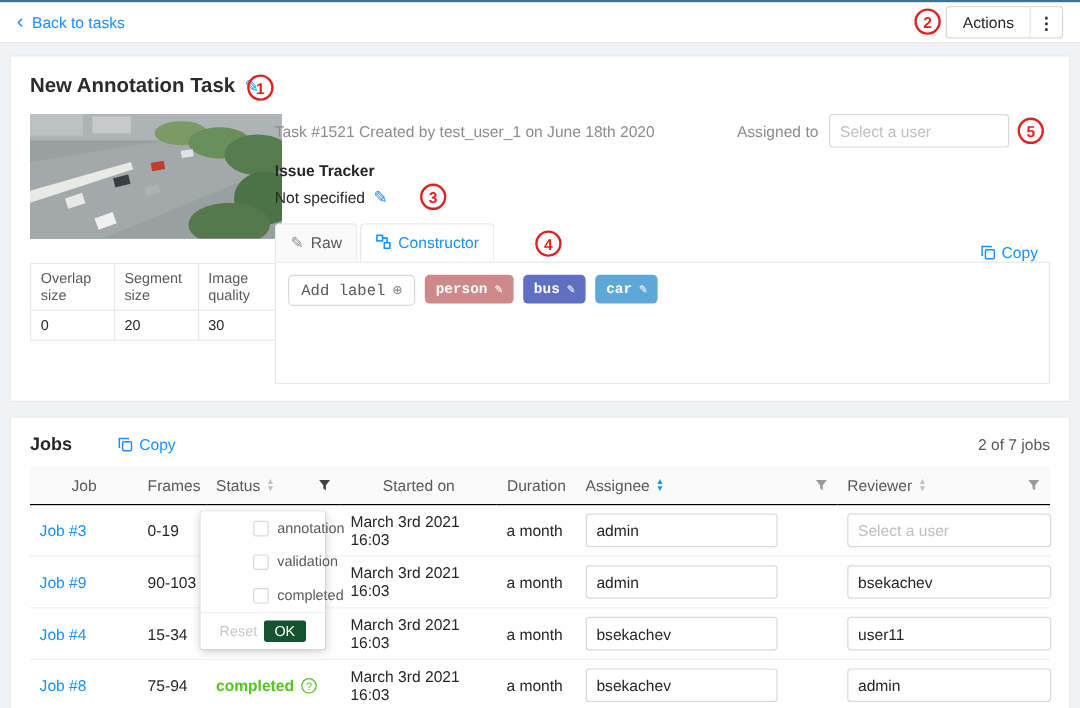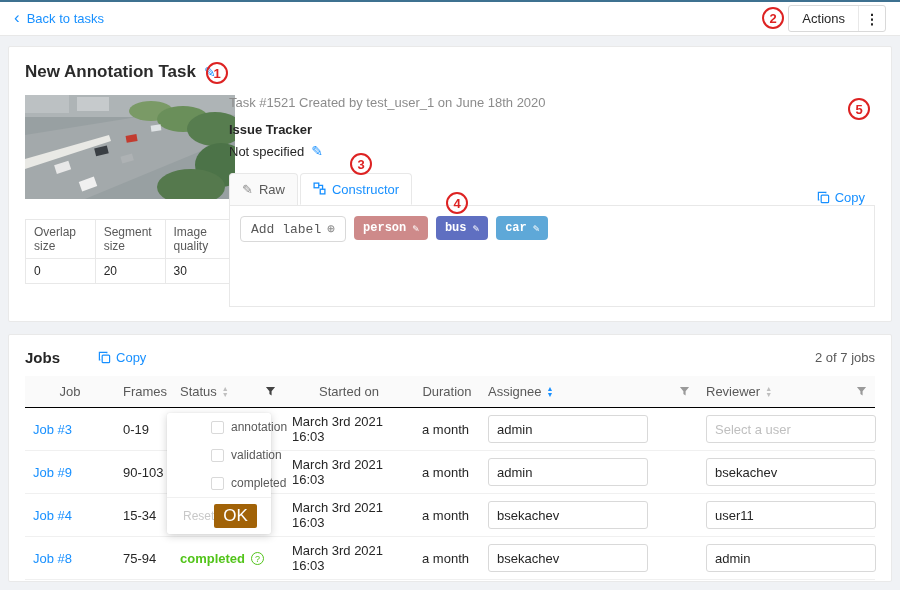--- a/index.html
+++ b/index.html
@@ -124,21 +124,21 @@
   .status-dropdown {
     position: absolute; left: 158px; top: 78px; width: 104px; z-index: 5;
     background: #fff; border-radius: 2px;
     box-shadow: 0 2px 8px rgba(0,0,0,0.18), 0 0 1px rgba(0,0,0,0.12);
     font-size: 12px;
   }
   .sd-item { display: flex; align-items: center; gap: 7px; padding: 7px 8px; color: #595959; cursor: pointer; margin-left: 36px; }
   .sd-check { width: 13px; height: 13px; border: 1px solid #d9d9d9; border-radius: 2px; background: #fff; flex: none; }
   .sd-footer { display: flex; align-items: center; justify-content: space-between; border-top: 1px solid #f0f0f0; padding: 6px 16px; }
   .sd-reset { color: #c8c8c8; cursor: not-allowed; }
-  .sd-ok { background: #a16207; color: #fff; border: none; border-radius: 2px; padding: 2px 9px; font-size: 17px; cursor: pointer; }
+  .sd-ok { background: #14532d; color: #fff; border: none; border-radius: 2px; padding: 2px 9px; font-size: 12px; cursor: pointer; }
 
   
   .callout {
     position: absolute; width: 22px; height: 22px; border: 2px solid #dd2222;
     border-radius: 50%; color: #dd2222; display: flex; align-items: center;
     justify-content: center; font-size: 13px; font-weight: 600; z-index: 10;
     background: transparent;
   }
 </style>
 </head>
@@ -199,20 +199,24 @@
           <td>20</td>
           <td>30</td>
         </tr>
       </tbody>
         </table>
     </div>
 
     <div class="task-right">
       <div class="meta-row">
         <span class="task-meta">Task #1521 Created by test_user_1 on June 18th 2020</span>
+        <div class="assigned">
+          <span class="assigned-label">Assigned to</span>
+          <input class="text-input assignee-input" placeholder="Select a user" style="">
+        </div>
       </div>
 
       <div class="issue-label">Issue Tracker</div>
       <div class="issue-row">
         <span>Not specified</span>
         <span class="pencil">✎</span>
       </div>
 
       <div class="tabs-row">
         <div class="tabs">

